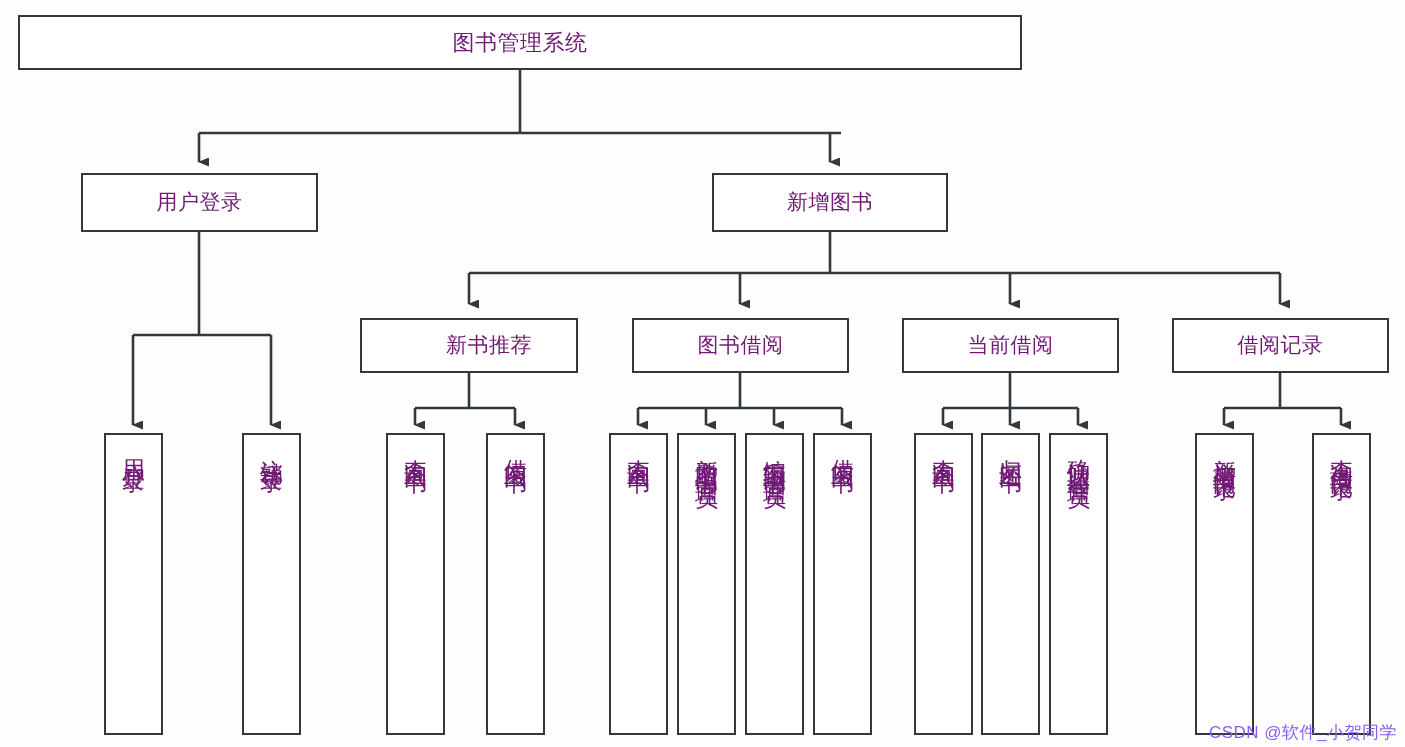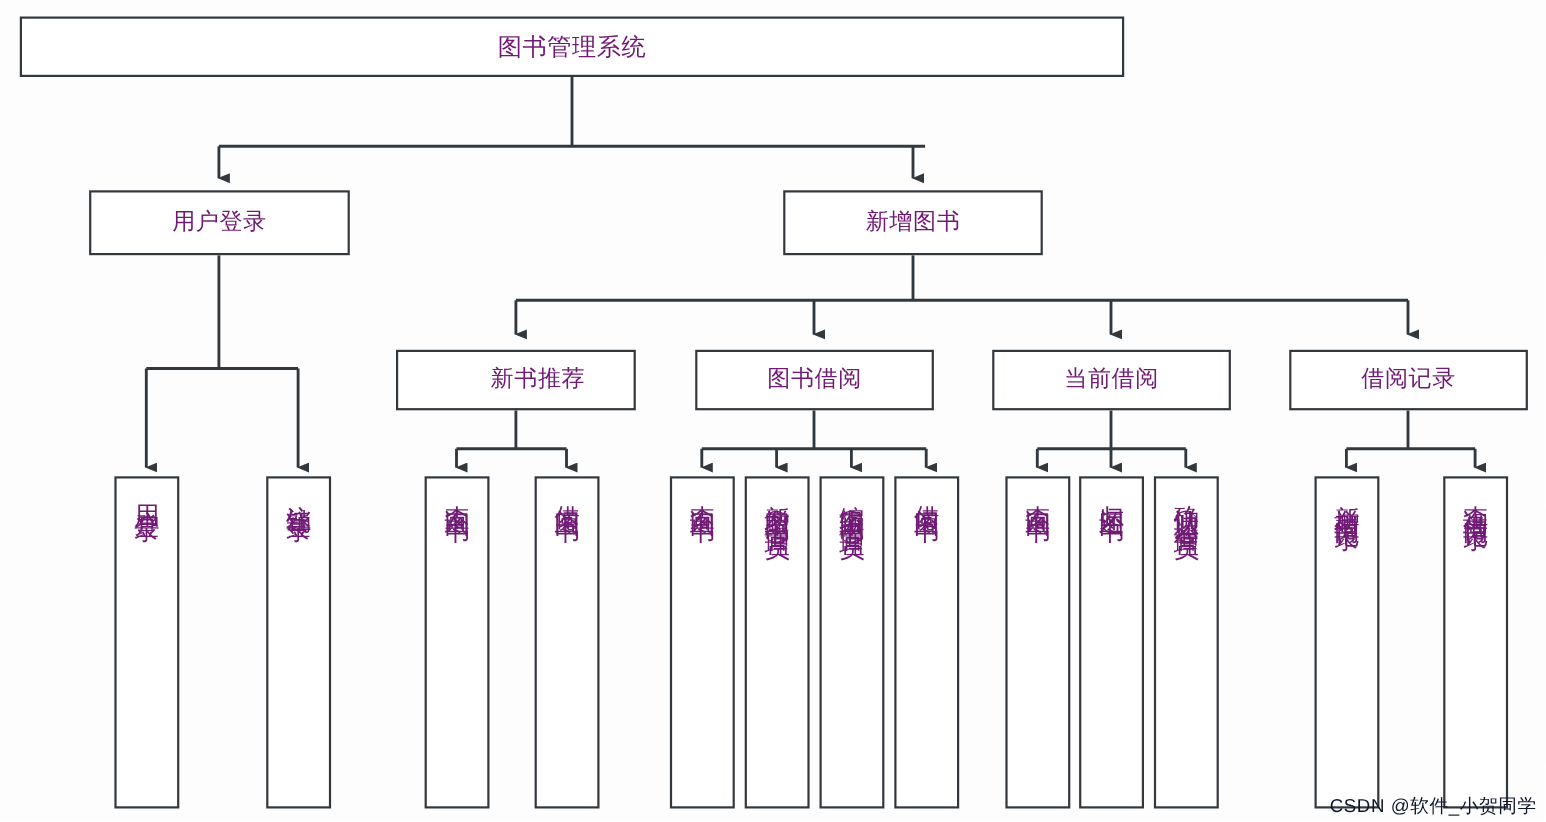--- a/index.html
+++ b/index.html
@@ -56,21 +56,21 @@
     text-orientation: upright;
     font-size: 23px;
     line-height: 1.0;
     letter-spacing: 4px;
   }
   #watermark {
     position: absolute;
     right: 8px;
     bottom: 3px;
     font-size: 17px;
-    color: #0f172a;
+    color: #8b5cf6;
     letter-spacing: 0.5px;
     white-space: nowrap;
     user-select: none;
   }
 </style>
 </head>
 <body>
 
 <div id="canvas">
 

